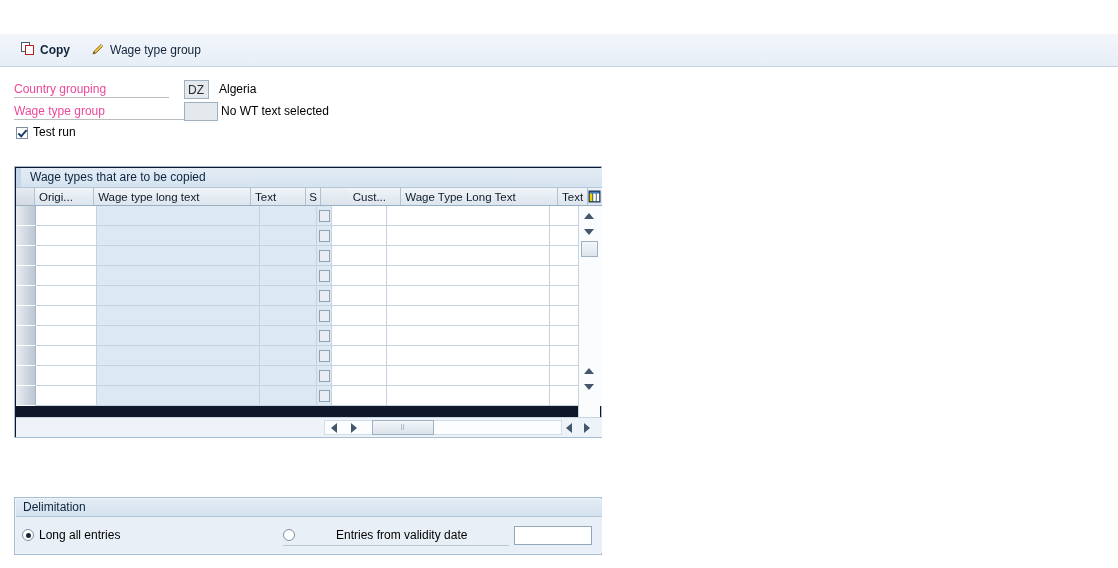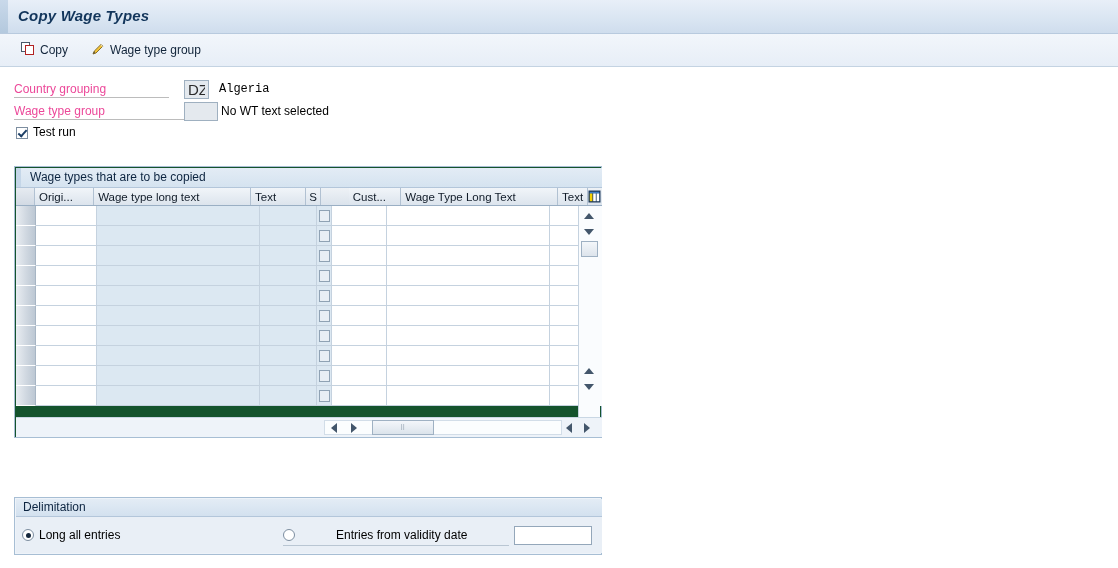--- a/index.html
+++ b/index.html
@@ -112,21 +112,21 @@
     padding-top: 1px;
     white-space: nowrap;
   }
   .field-inp {
     position: absolute;
     top: -1px;
     height: 19px;
     background: #e4e9ee;
     border: 1px solid #9fb0c0;
     box-sizing: border-box;
-    font-size: 15px;
+    font-size: 12px;
     font-family: "Liberation Sans", sans-serif;
     color: #2b2b2b;
     padding: 1px 3px;
     line-height: 16px;
     text-align: left;
   }
   .field-desc {
     position: absolute;
     top: 1px;
     font-size: 12px;
@@ -157,21 +157,21 @@
     width: 3px; height: 7px;
     border: solid #1c3f66;
     border-width: 0 2px 2px 0;
     transform: rotate(42deg);
   }
 
   
   .tablebox {
     position: absolute;
     border: 1px solid #a7bed4;
-    background: #14532d;
+    background: #0f172a;
     box-sizing: border-box;
     padding-left: 12px;
   }
   .table-caption {
     position: absolute;
     left: 1px; top: 1px;
     width: 586px; height: 20px;
     background: linear-gradient(to bottom, #e3ecf5, #d5e3f0);
     border-bottom: 1px solid #b3c6da;
     box-sizing: border-box;
@@ -424,28 +424,24 @@
     font-size: 11px;
     font-family: "Liberation Sans", sans-serif;
     padding: 1px 3px;
   }
 </style>
 </head>
 <body>
 
 <div id="app">
 
-  <div class="titlebar">
-    <div class="accent"></div>
-    <div class="title-text">Copy Wage Types</div>
-  </div>
 
   <div class="toolbar">
 
-    <div class="tb-btn" style="left:14px; width:62px;">
+    <div class="tb-btn" style="left:14px; width:62px;font-weight:bold;">
       <span style="flex:none;">
         <svg width="14" height="14" viewBox="0 0 14 14">
           <rect x="0.5" y="0.5" width="8" height="9" fill="#ffffff" stroke="#4a5a6a" stroke-width="1"></rect>
           <rect x="4.5" y="3.5" width="8" height="9" fill="#ffffff" stroke="#b22222" stroke-width="1"></rect>
         </svg>
       </span>
       <span>Copy</span>
     </div>
 
     <div class="tb-btn" style="left:84px; width:125px;">
@@ -463,21 +459,21 @@
       <span class="c">©</span>
       <span>www.tutorialkart.com</span>
     </div>
   </div>
 
   <div class="form-area">
 
     <div class="field-row" style="left:14px; top:14px; width:560px;">
       <div class="field-label" style="left:0; width:155px;">Country grouping</div>
       <input class="field-inp" style="left: 170px; width: 25px;" readonly="" value="DZ">
-      <div class="field-desc" style="left:205px;font-family:Liberation Mono, monospace;">Algeria</div>
+      <div class="field-desc" style="left:205px;">Algeria</div>
     </div>
 
     <div class="field-row" style="left:14px; top:36px; width:560px;">
       <div class="field-label" style="left:0; width:192px;">Wage type group</div>
       <input class="field-inp" style="left: 170px; width: 34px;" value="">
       <div class="field-desc" style="left:207px;">No WT text selected</div>
     </div>
 
     <div class="cb-wrap" style="left:16px; top:58px;">
       <span class="cb checked"></span>

